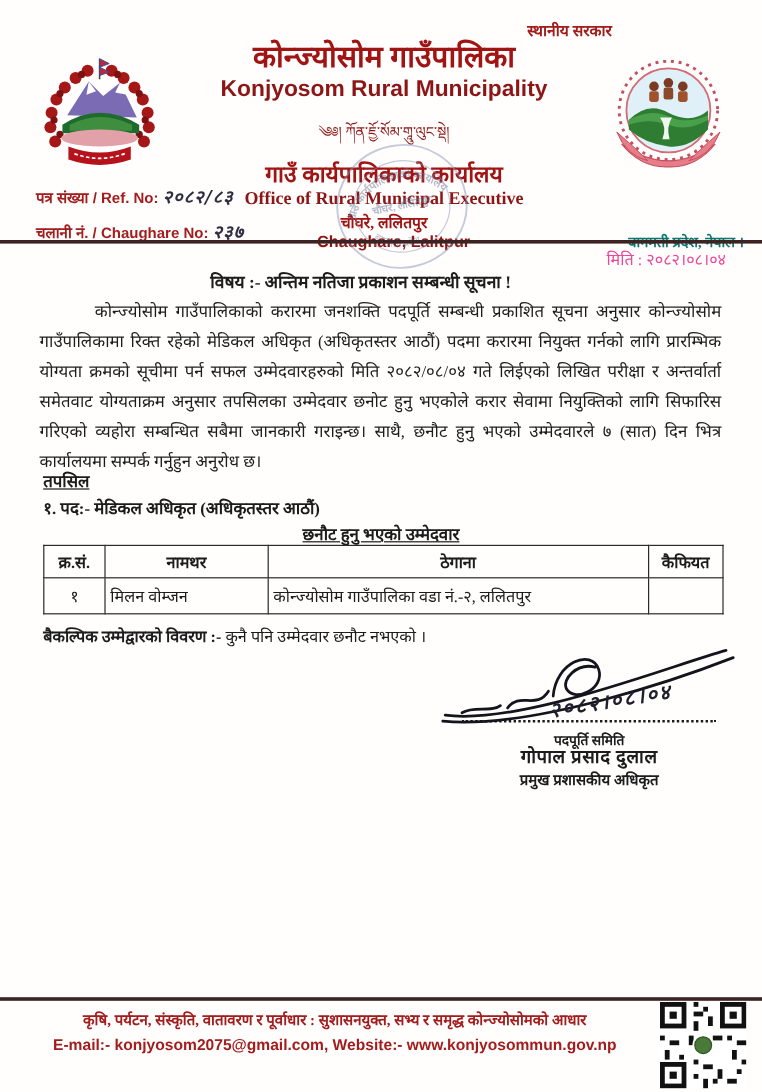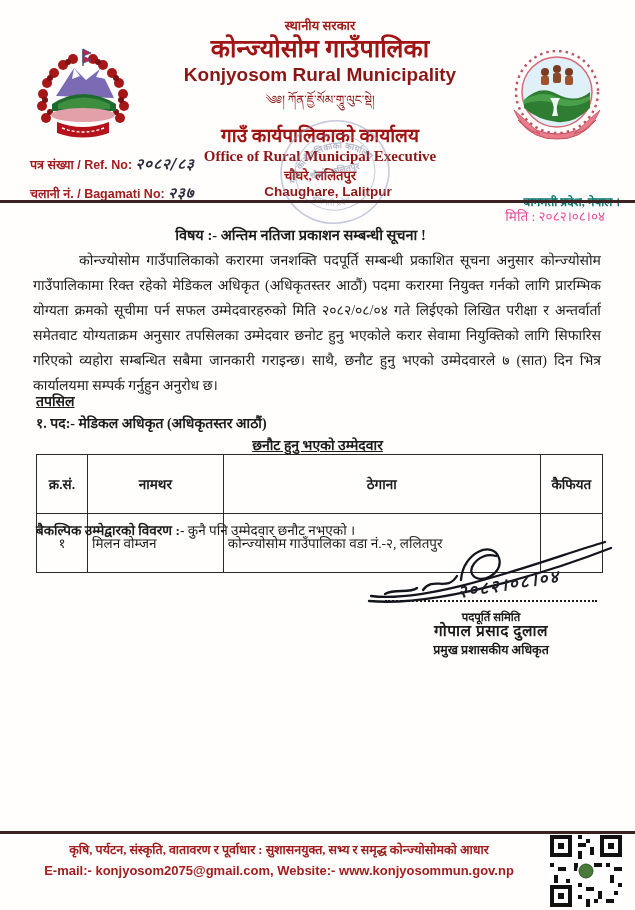--- a/index.html
+++ b/index.html
@@ -6,24 +6,24 @@
   html,body { background:#ffffff; }
   .page {
     position:relative; width:635px; height:910px; margin:0 auto;
     background:#fffefd; overflow:hidden; color:#1c1c1c;
     font-family:"Liberation Serif","DejaVu Serif",serif;
   }
   
   .emblem { position:absolute; left:28px; top:46px; }
   .mlogo  { position:absolute; left:510px; top:50px; }
   .header-center { position:absolute; left:130px; top:16px; width:380px; text-align:center; }
-  .h-local    { color:#a21d1d; font-weight:bold; font-size:13px; }
+  .h-local    { color:#a21d1d; font-weight:bold; font-size:13px;text-align:right; }
   .h-title    { color:#a01414; font-weight:bold; font-size:25px; line-height:1.2; }
   .h-title-en { color:#8c1616; font-weight:bold; font-size:19px; font-family:"Liberation Sans",sans-serif; }
-  .h-tibetan  { color:#8c1616; font-size:12px; margin-top:0; }
+  .h-tibetan  { color:#8c1616; font-size:12px; margin-top:10px; }
   .h-office   { color:#a01414; font-weight:bold; font-size:19px; margin-top:2px; }
   .h-office-en{ color:#8c1616; font-weight:bold; font-size:15px; font-family:Liberation Serif, serif; }
   .h-place    { color:#a01414; font-weight:bold; font-size:13px; margin-top:1px; }
   .h-place-en { color:#8c1616; font-weight:bold; font-size:13.5px; font-family:"Liberation Sans",sans-serif;padding-left:16px; }
   .refs { position:absolute; left:30px; top:150px; font-size:12.5px; color:#a21d1d;
           font-weight:bold; line-height:1.9; font-family:"Liberation Sans",sans-serif; }
   .hand { color:#2e2e40; font-size:15px; font-weight:bold; font-style:italic; letter-spacing:1px;
           font-family:"DejaVu Serif",serif; }
   .province { position:absolute; left:455px; top:150px; width:165px; text-align:right;
               color:#0f766e; font-weight:bold; line-height:1.35;margin-top:44px; }
@@ -35,21 +35,21 @@
   
   .subject  { position:absolute; left:0; top:224px; width:601px; text-align:center; font-weight:bold; font-size:14.5px; }
   .body-par { position:absolute; left:33px; top:249px; width:568px; font-size:14px;
               line-height:1.78; text-align:justify; text-indent:46px; }
   .tapasil  { position:absolute; left:36px; top:391px; font-weight:bold; font-size:14px; text-decoration:underline; }
   .position-line { position:absolute; left:36px; top:413px; font-weight:bold; font-size:14px; }
   .table-title { position:absolute; left:0; top:435px; width:635px; text-align:center;
                  font-weight:bold; font-size:14px; }
   .table-title span { text-decoration:underline; }
   .cand-table { position:absolute; left:36px; top:454px; width:567px; border-collapse:collapse; font-size:13.5px; }
-  .cand-table th, .cand-table td { border:1.4px solid #2a2a2a; padding:20px 4px; }
+  .cand-table th, .cand-table td { border:1.4px solid #2a2a2a; padding:4px 4px; }
   .cand-table th { font-weight:bold; text-align:center; height:22px; }
   .cand-table td { height:30px; }
   .c-sn   { width:9%;  text-align:center; }
   .c-name { width:24%; }
   .c-addr { width:56%; }
   .c-rem  { width:11%; }
   .alt-line { position:absolute; left:36px; top:521px; font-size:13.5px; }
   .alt-line .lbl { font-weight:bold; }
   
   .sig-block { position:absolute; right:18px; top:536px; width:252px; text-align:center; }
@@ -143,21 +143,21 @@
   <div class="province">
     <div class="prov-np">बागमती प्रदेश, नेपाल ।</div>
   </div>
 
   <div class="refs">
     <div>
       <span>पत्र संख्या / Ref. No:</span>
       <span class="hand">२०८२/८३</span>
     </div>
     <div>
-      <span>चलानी नं. / Bagamati No:</span>
+      <span>चलानी नं. / Chaughare No:</span>
       <span class="hand">२३७</span>
     </div>
   </div>
 
   <svg class="stamp" width="118" height="112" viewBox="0 0 118 112">
     <defs>
       <path id="arcT" d="M16,66 A44,42 0 0 1 102,66"></path>
       <path id="arcB" d="M22,62 A38,36 0 0 0 96,62"></path>
     </defs>
     <ellipse cx="59" cy="56" rx="54" ry="51" fill="none" stroke="#8d96ba" stroke-width="1.6"></ellipse>

